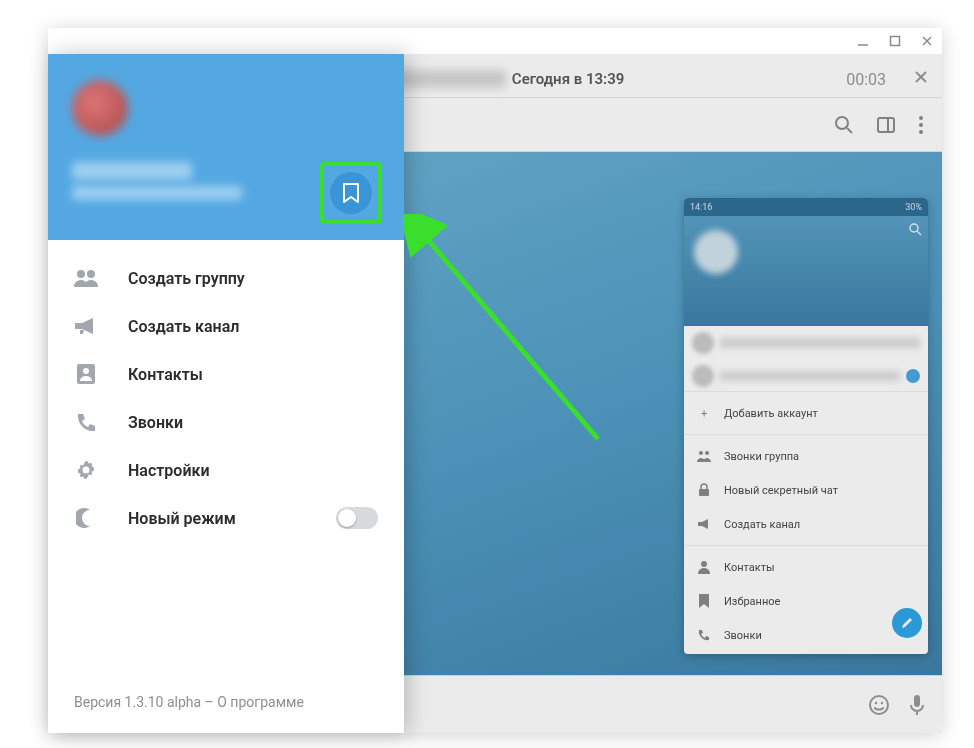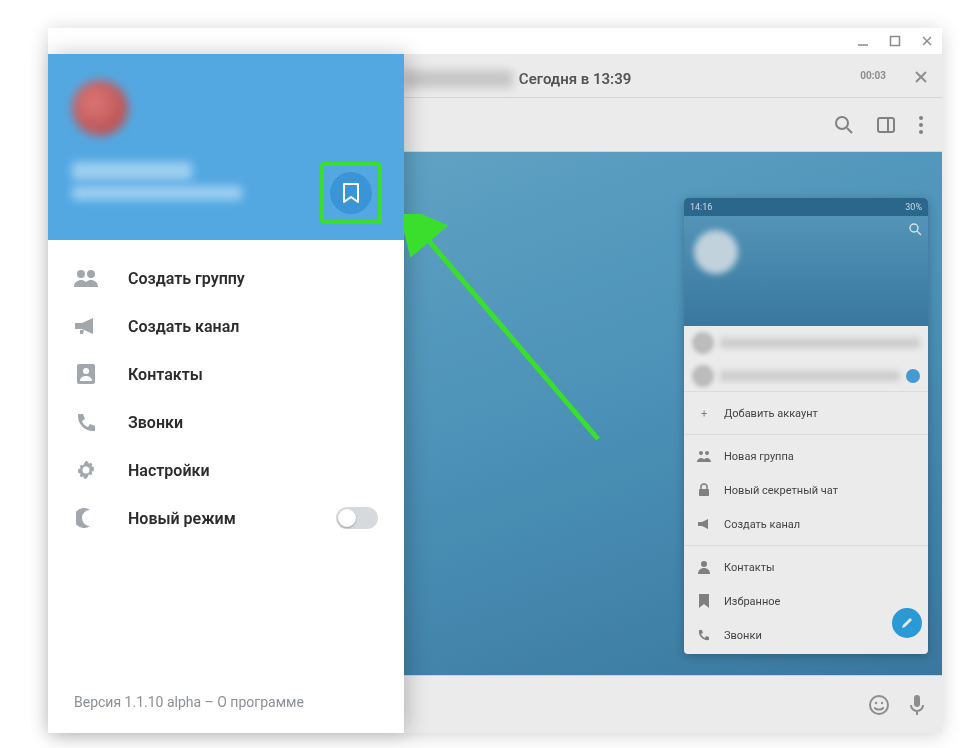--- a/index.html
+++ b/index.html
@@ -50,21 +50,21 @@
   }
   .media-track {
     flex: 1;
     display: flex; align-items: center; justify-content: center;
     color: #5c5c5c; font-size: 15px; font-weight: 600;
     gap: 6px;
   }
   .media-track .blur {
     width: 110px; height: 18px; background: #d9d9d9; filter: blur(4px); border-radius: 3px;
   }
-  .media-time { color: #9a9a9a; font-size: 10px; font-weight: 700; }
+  .media-time { color: #9a9a9a; font-size: 16px; font-weight: 400; }
   .media-close { color: #9a9a9a; }
 
   
   .chat-header {
     position: absolute; left: 0; right: 0; top: 44px;
     height: 54px;
     background: #fff;
     display: flex; align-items: center;
     padding: 0 18px;
     color: #2a2a2a; font-weight: 700; font-size: 18px;
@@ -341,21 +341,21 @@
           </div>
           <div style="height:1px;background:#eee;margin:4px 0"></div>
           <div class="pm-item">
             <span class="ic">
                 <svg width="14" height="12" viewBox="0 0 14 12">
                   <circle cx="4" cy="3" r="2" fill="#8b8b8b"></circle>
                   <circle cx="10" cy="3" r="2" fill="#8b8b8b"></circle>
                   <path d="M0 12c0-3 3-4 4-4s4 1 4 4z M6 12c0-3 3-4 4-4s4 1 4 4z" fill="#8b8b8b"></path>
                 </svg>
               </span>
-            <span>Новая группа</span>
+            <span>Звонки группа</span>
           </div>
           <div class="pm-item">
             <span class="ic">
                 <svg width="12" height="14" viewBox="0 0 12 14">
                   <rect x="1" y="6" width="10" height="7" rx="1" fill="#8b8b8b"></rect>
                   <path d="M3 6V4a3 3 0 016 0v2" fill="none" stroke="#8b8b8b" stroke-width="1.5"></path>
                 </svg>
               </span>
             <span>Новый секретный чат</span>
           </div>
@@ -491,21 +491,21 @@
             <svg width="20" height="20" viewBox="0 0 20 20">
                 <path d="M14 2a10 10 0 100 16 8 8 0 010-16z" fill="#a2a7ad"></path>
               </svg>
           </span>
           <span>Новый режим</span>
           <div class="toggle"></div>
         </div>
       </div>
 
       <div class="drawer-footer">
-        <div>Версия 1.1.10 alpha – О программе</div>
+        <div>Версия 1.3.10 alpha – О программе</div>
       </div>
     </div>
 
     <svg class="arrow" viewBox="0 0 210 240">
       <defs>
         <marker id="ah" markerWidth="10" markerHeight="10" refX="2" refY="5" orient="auto">
           <path d="M0 0 L10 5 L0 10 z" fill="#3ade2d"></path>
         </marker>
       </defs>
       <line x1="195" y1="225" x2="20" y2="20" stroke="#3ade2d" stroke-width="5" marker-end="url(#ah)"></line>

